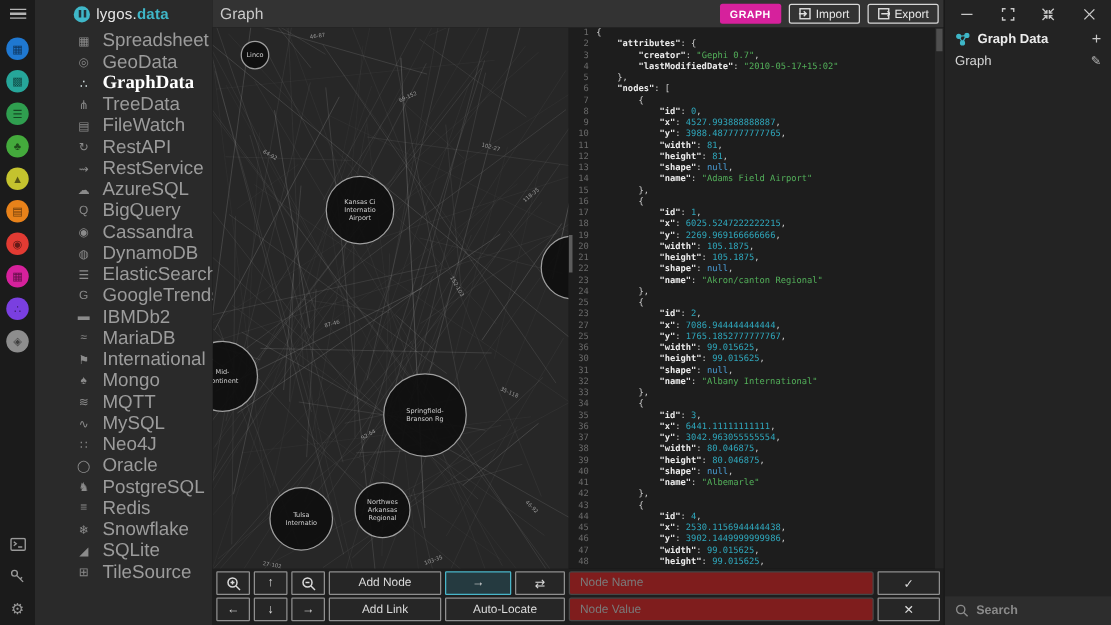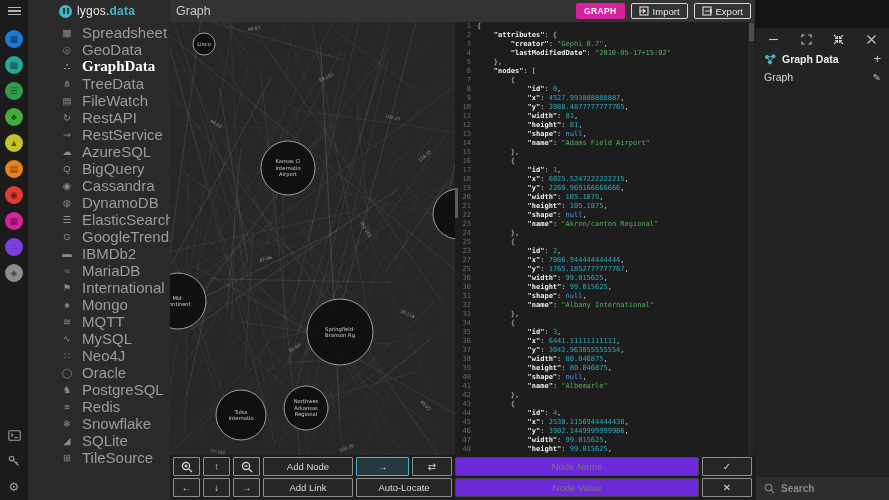--- a/index.html
+++ b/index.html
@@ -65,26 +65,26 @@
   
   #toolbar { height:45px; background:#1e1e1e; display:grid;
     grid-template-columns:27px 27px 27px 90px 53px 40px 1fr 50px;
     grid-auto-rows:19px; gap:2px 3px; padding:2px 3px; }
   .t-btn { background:#262626; border:1px solid #8f8f8f; border-radius:1px; color:#dcdcdc; font-size:10px;
     display:flex; align-items:center; justify-content:center; cursor:pointer; }
   .t-btn svg { stroke:#dcdcdc; fill:none; stroke-width:1.2; }
   .t-btn.wide { font-size:9.5px; }
   .t-btn.active { border-color:#49b6c9; background:#253a40; }
   .t-btn.span2 { grid-column:5 / span 2; }
-  .t-input { background:#6d28d9; border:1px solid #464646; border-radius:2px; color:#dddddd;
-    font-size:9.5px; padding:0 8px; font-family:"Liberation Sans", sans-serif; outline:none;text-align:center; }
+  .t-input { background:#7f1d1d; border:1px solid #464646; border-radius:2px; color:#dddddd;
+    font-size:9.5px; padding:0 8px; font-family:"Liberation Sans", sans-serif; outline:none; }
   .t-input::placeholder { color:#7a7a7a; }
 
   
-  #rightpanel { flex:1; background:#232323; display:flex; flex-direction:column; border-left:1px solid #1a1a1a;margin-top:28px; }
+  #rightpanel { flex:1; background:#232323; display:flex; flex-direction:column; border-left:1px solid #1a1a1a; }
   #win-controls { height:22px; display:flex; align-items:center; justify-content:space-between; padding:0 12px; }
   .win-ctl { cursor:pointer; display:flex; align-items:center; }
   .win-ctl svg { stroke:#c8c8c8; fill:none; stroke-width:1.1; }
   #panel-header { height:18px; display:flex; align-items:center; padding:0 8px; gap:5px; }
   #panel-header svg { flex-shrink:0; }
   #panel-header-label { font-size:10.5px; color:#ececec; font-weight:bold; flex:1; }
   #panel-add { font-size:13px; color:#c8c8c8; cursor:pointer; line-height:10px; }
   #panel-item { height:18px; display:flex; align-items:center; padding:0 8px; }
   #panel-item-label { font-size:10.5px; color:#d5d5d5; flex:1; }
   #panel-edit { font-size:10px; color:#b5b5b5; cursor:pointer; }

